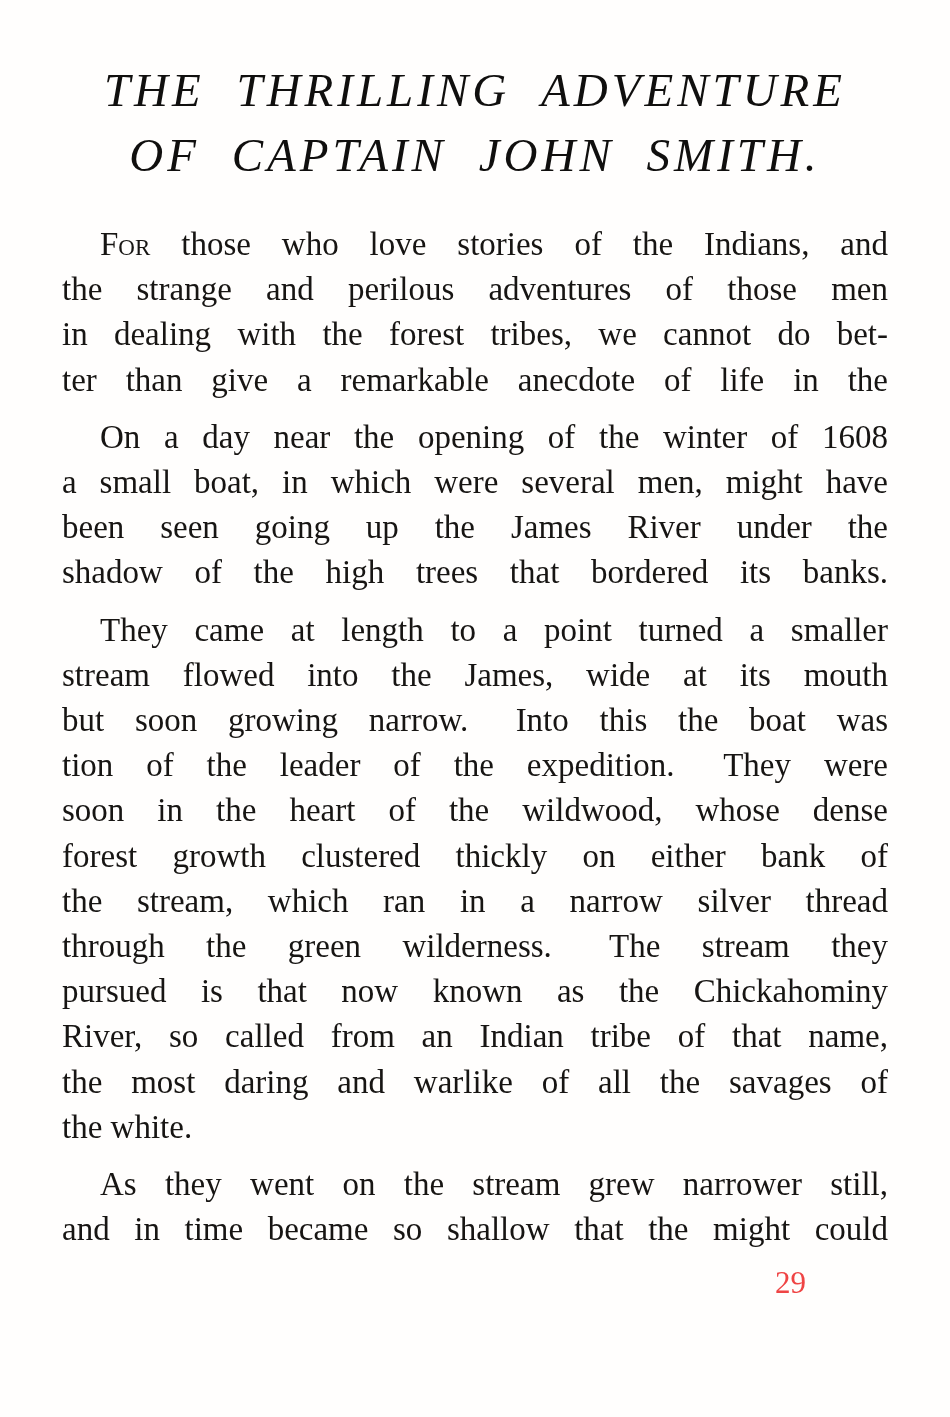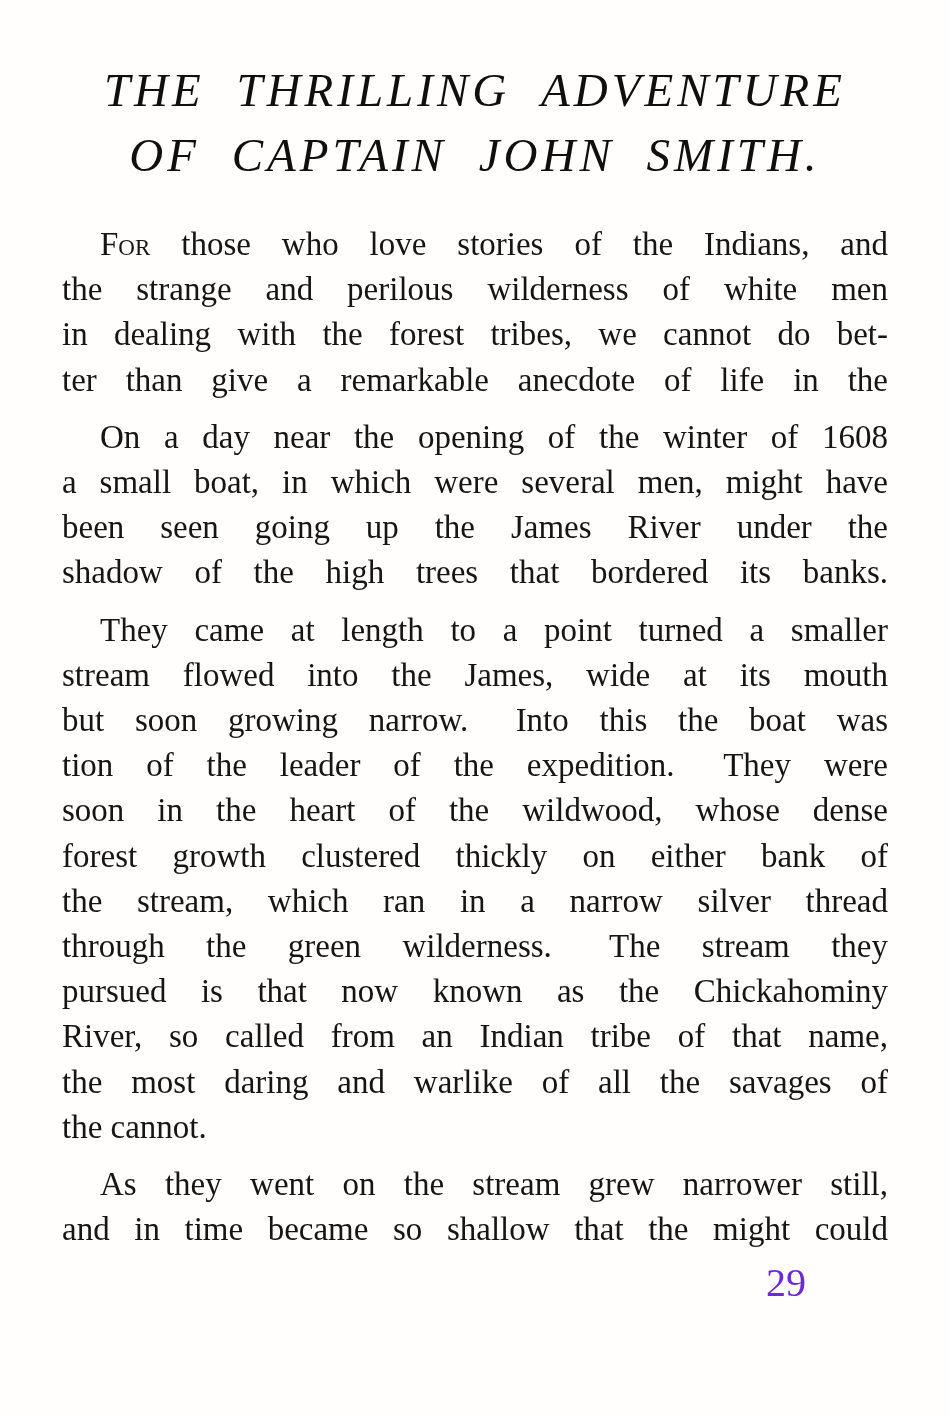--- a/index.html
+++ b/index.html
@@ -40,38 +40,38 @@
     text-justify: inter-word;
     color: #171513;
   }
   .line.short { text-align-last: left; }
   .line.indent { padding-left: 38px; }
   .sc { font-variant: small-caps; }
   .page-number {
     margin-top: 8px;
     text-align: right;
     padding-right: 94px;
-    font-size: 40px;
+    font-size: 31px;
     line-height: 38px;
-    color: #6d28d9;
+    color: #ef4444;
   }
 </style>
 </head>
 <body>
 
 <div class="page">
   <h1 class="title">
     <span class="title-line">THE THRILLING ADVENTURE</span>
     <span class="title-line">OF CAPTAIN JOHN SMITH.</span>
   </h1>
 
   <div class="body-text" id="body-text">
       <div class="para">
         <div class="line indent"><span class="sc">For</span> those who love stories of the Indians, and</div>
-        <div class="line">the strange and perilous wilderness of white men</div>
+        <div class="line">the strange and perilous adventures of those men</div>
         <div class="line">in dealing with the forest tribes, we cannot do bet-</div>
         <div class="line">ter than give a remarkable anecdote of life in the</div>
       </div>
       <div class="para">
         <div class="line indent">On a day near the opening of the winter of 1608</div>
         <div class="line">a small boat, in which were several men, might have</div>
         <div class="line">been seen going up the James River under the</div>
         <div class="line">shadow of the high trees that bordered its banks.</div>
       </div>
       <div class="para">
@@ -79,21 +79,21 @@
         <div class="line">stream flowed into the James, wide at its mouth</div>
         <div class="line">but soon growing narrow.  Into this the boat was</div>
         <div class="line">tion of the leader of the expedition.  They were</div>
         <div class="line">soon in the heart of the wildwood, whose dense</div>
         <div class="line">forest growth clustered thickly on either bank of</div>
         <div class="line">the stream, which ran in a narrow silver thread</div>
         <div class="line">through the green wilderness.  The stream they</div>
         <div class="line">pursued is that now known as the Chickahominy</div>
         <div class="line">River, so called from an Indian tribe of that name,</div>
         <div class="line">the most daring and warlike of all the savages of</div>
-        <div class="line short">the cannot.</div>
+        <div class="line short">the white.</div>
       </div>
       <div class="para">
         <div class="line indent">As they went on the stream grew narrower still,</div>
         <div class="line">and in time became so shallow that the might could</div>
       </div>
     </div>
 
   <div class="page-number">29</div>
 </div>
 

